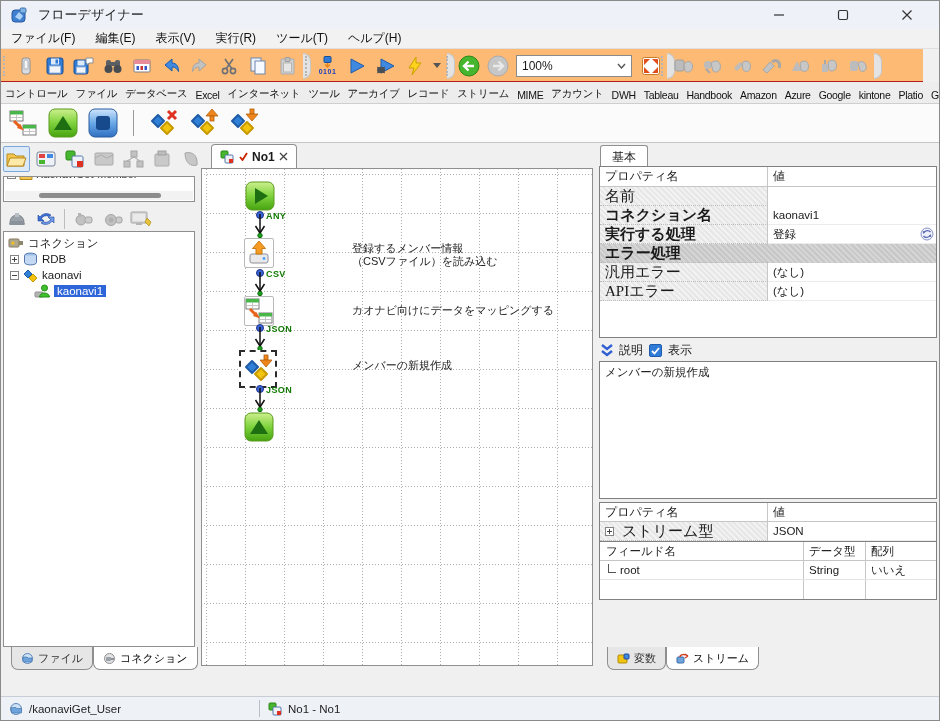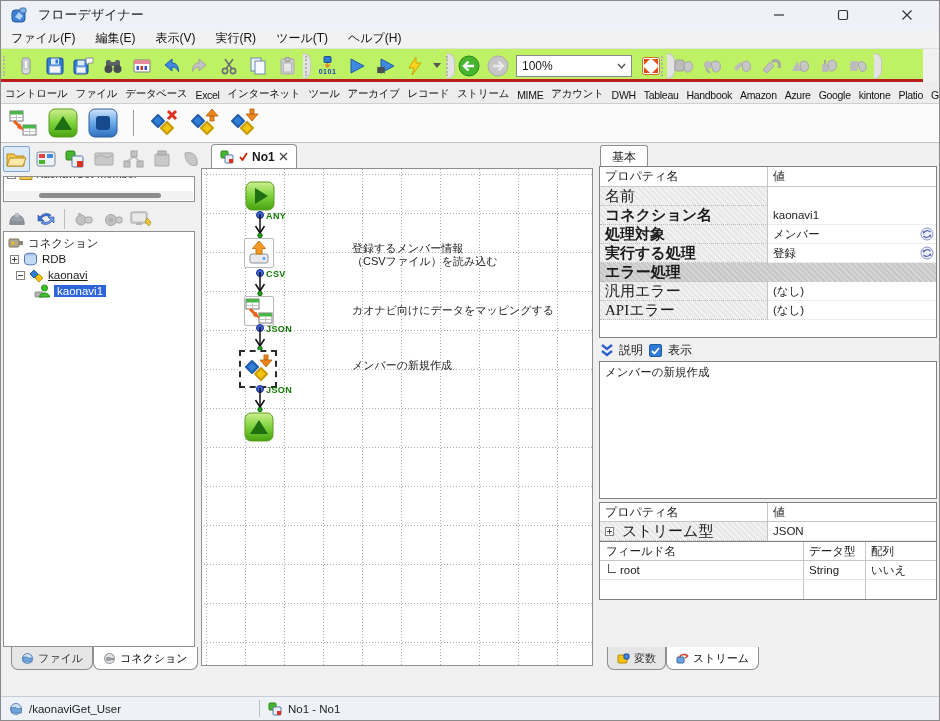--- a/index.html
+++ b/index.html
@@ -13,22 +13,22 @@
   .titlebar { position:absolute; left:0; top:0; right:0; height:28px; background:#eef1f8;
     display:flex; align-items:center; padding-left:10px; gap:10px; }
   .title-text { font-size:13px; color:#222; }
   .win-controls { position:absolute; right:0; top:0; height:28px; display:flex; }
   .win-btn { width:64px; height:28px; display:flex; align-items:center; justify-content:center; }
   
   .menubar { position:absolute; left:0; top:28px; right:0; height:20px; background:#f2f2f2;
     border-bottom:1px solid #e0e0e0; display:flex; align-items:center; }
   .menu-item { padding:2px 10px; font-size:12px; color:#111; }
   
-  .toolbar { position:absolute; left:0; top:48px; right:16px; height:33px; background:#bef264;
-    border-bottom:3px solid #b91c1c; }
+  .toolbar { position:absolute; left:0; top:48px; right:16px; height:33px; background:#fdba74;
+    border-bottom:1px solid #b91c1c; }
   .tgroup { position:absolute; top:3px; height:27px; display:flex; align-items:center; }
   .ghandle { width:4px; height:20px; border-left:2px dotted #b5b5b5; margin:0 4px 0 2px; }
   .gcap { width:8px; height:26px; background:#e3e3e3; border:1px solid #c6c6c6; border-left:none;
     border-radius:0 9px 9px 0; margin-left:2px; }
   .tbtn { width:29px; height:26px; display:flex; align-items:center; justify-content:center; border-radius:3px; }
   .tbtn.narrow { width:16px; }
   .combo { width:116px; height:22px; background:#fff; border:1px solid #8a8a8a; display:flex;
     align-items:center; padding:0 5px; margin:0 4px; }
   .combo .val { flex:1; font-size:12px; }
   .dbg0101 { display:flex; flex-direction:column; align-items:center; line-height:1; }
@@ -656,21 +656,21 @@
       <div class="trow" style="padding-left:6px;">
         <span class="expander plus"></span>
         <span>
             <svg width="15" height="14">
               <ellipse cx="7.5" cy="3.5" rx="6" ry="2.4" fill="#9fc0e8" stroke="#5577aa"></ellipse>
               <path d="M1.5 3.5 v7 a6 2.4 0 0 0 12 0 v-7" fill="#c3d8f2" stroke="#5577aa"></path>
             </svg>
           </span>
         <span>RDB</span>
       </div>
-      <div class="trow" style="padding-left:12px;text-decoration:underline;">
+      <div class="trow" style="padding-left:6px;">
         <span class="expander"></span>
         <span>
             <svg width="15" height="14">
               <path d="M5 2 L9 6 L5 10 L1 6 Z" fill="#2f80d6" stroke="#1f5ca8"></path>
               <path d="M10 6 L14 10 L10 14 L6 10 Z" fill="#f2c40f" stroke="#c79b00"></path>
             </svg>
           </span>
         <span>kaonavi</span>
       </div>
       <div class="trow" style="padding-left:30px;">
@@ -857,34 +857,20 @@
         <div class="c2">値</div>
       </div>
       <div class="prow">
         <div class="n">名前</div>
       </div>
       <div class="prow b">
         <div class="n">コネクション名</div>
         <div class="v">kaonavi1</div>
       </div>
       <div class="prow b">
-        <div class="n">処理対象</div>
-        <div class="v">
-            <span>メンバー</span>
-          <span class="rowicon">
-              <svg width="14" height="14">
-                <circle cx="7" cy="7" r="6" fill="#eef0fa" stroke="#8a93c9"></circle>
-                <path d="M10.5 5 A4 4 0 0 0 4 5.5 M3.5 9 A4 4 0 0 0 10 8.5" fill="none" stroke="#5a67b0" stroke-width="1.3"></path>
-                <polygon points="2.5,4 5.5,4.5 3.5,7" fill="#5a67b0"></polygon>
-                <polygon points="11.5,10 8.5,9.5 10.5,7" fill="#5a67b0"></polygon>
-              </svg>
-            </span>
-        </div>
-      </div>
-      <div class="prow b">
         <div class="n">実行する処理</div>
         <div class="v">
             <span>登録</span>
           <span class="rowicon">
               <svg width="14" height="14">
                 <circle cx="7" cy="7" r="6" fill="#eef0fa" stroke="#8a93c9"></circle>
                 <path d="M10.5 5 A4 4 0 0 0 4 5.5 M3.5 9 A4 4 0 0 0 10 8.5" fill="none" stroke="#5a67b0" stroke-width="1.3"></path>
                 <polygon points="2.5,4 5.5,4.5 3.5,7" fill="#5a67b0"></polygon>
                 <polygon points="11.5,10 8.5,9.5 10.5,7" fill="#5a67b0"></polygon>
               </svg>

